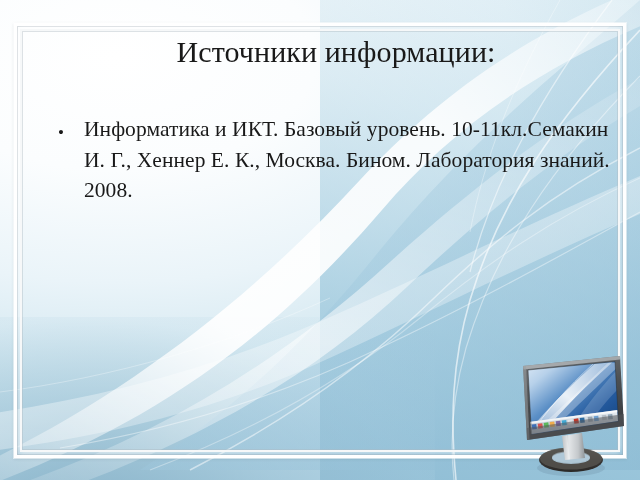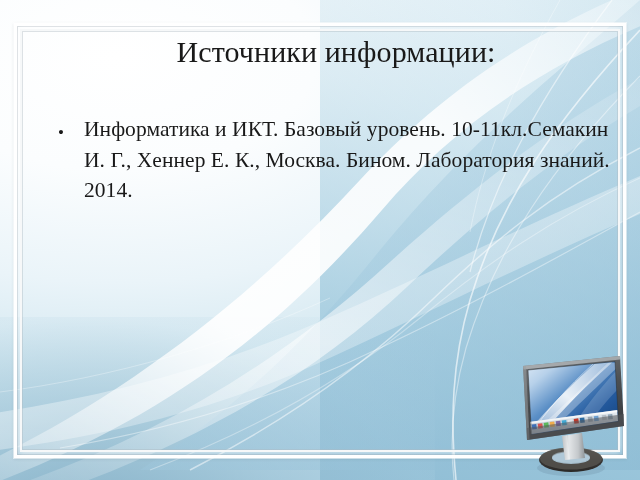--- a/index.html
+++ b/index.html
@@ -207,21 +207,21 @@
   <div class="frame-outer"></div>
   <div class="frame-inner"></div>
 
   <div class="content">
 
     <div class="slide-title">Источники информации:</div>
 
     <div class="body-list">
       <div class="bullet-row">
         <div class="bullet-dot">•</div>
-        <div class="bullet-text"> Информатика и ИКТ. Базовый уровень. 10-11кл.Семакин И. Г., Хеннер Е. К., Москва. Бином. Лаборатория знаний. 2014.</div>
+        <div class="bullet-text"> Информатика и ИКТ. Базовый уровень. 10-11кл.Семакин И. Г., Хеннер Е. К., Москва. Бином. Лаборатория знаний. 2008.</div>
       </div>
     </div>
 
   </div>
 
   <div class="monitor">
     <svg viewBox="0 0 130 128" xmlns="http://www.w3.org/2000/svg" aria-hidden="true">
       <defs>
         <linearGradient id="bezelG" x1="0" y1="0" x2="0.3" y2="1">
           <stop offset="0%" stop-color="#8b8f92"></stop>

